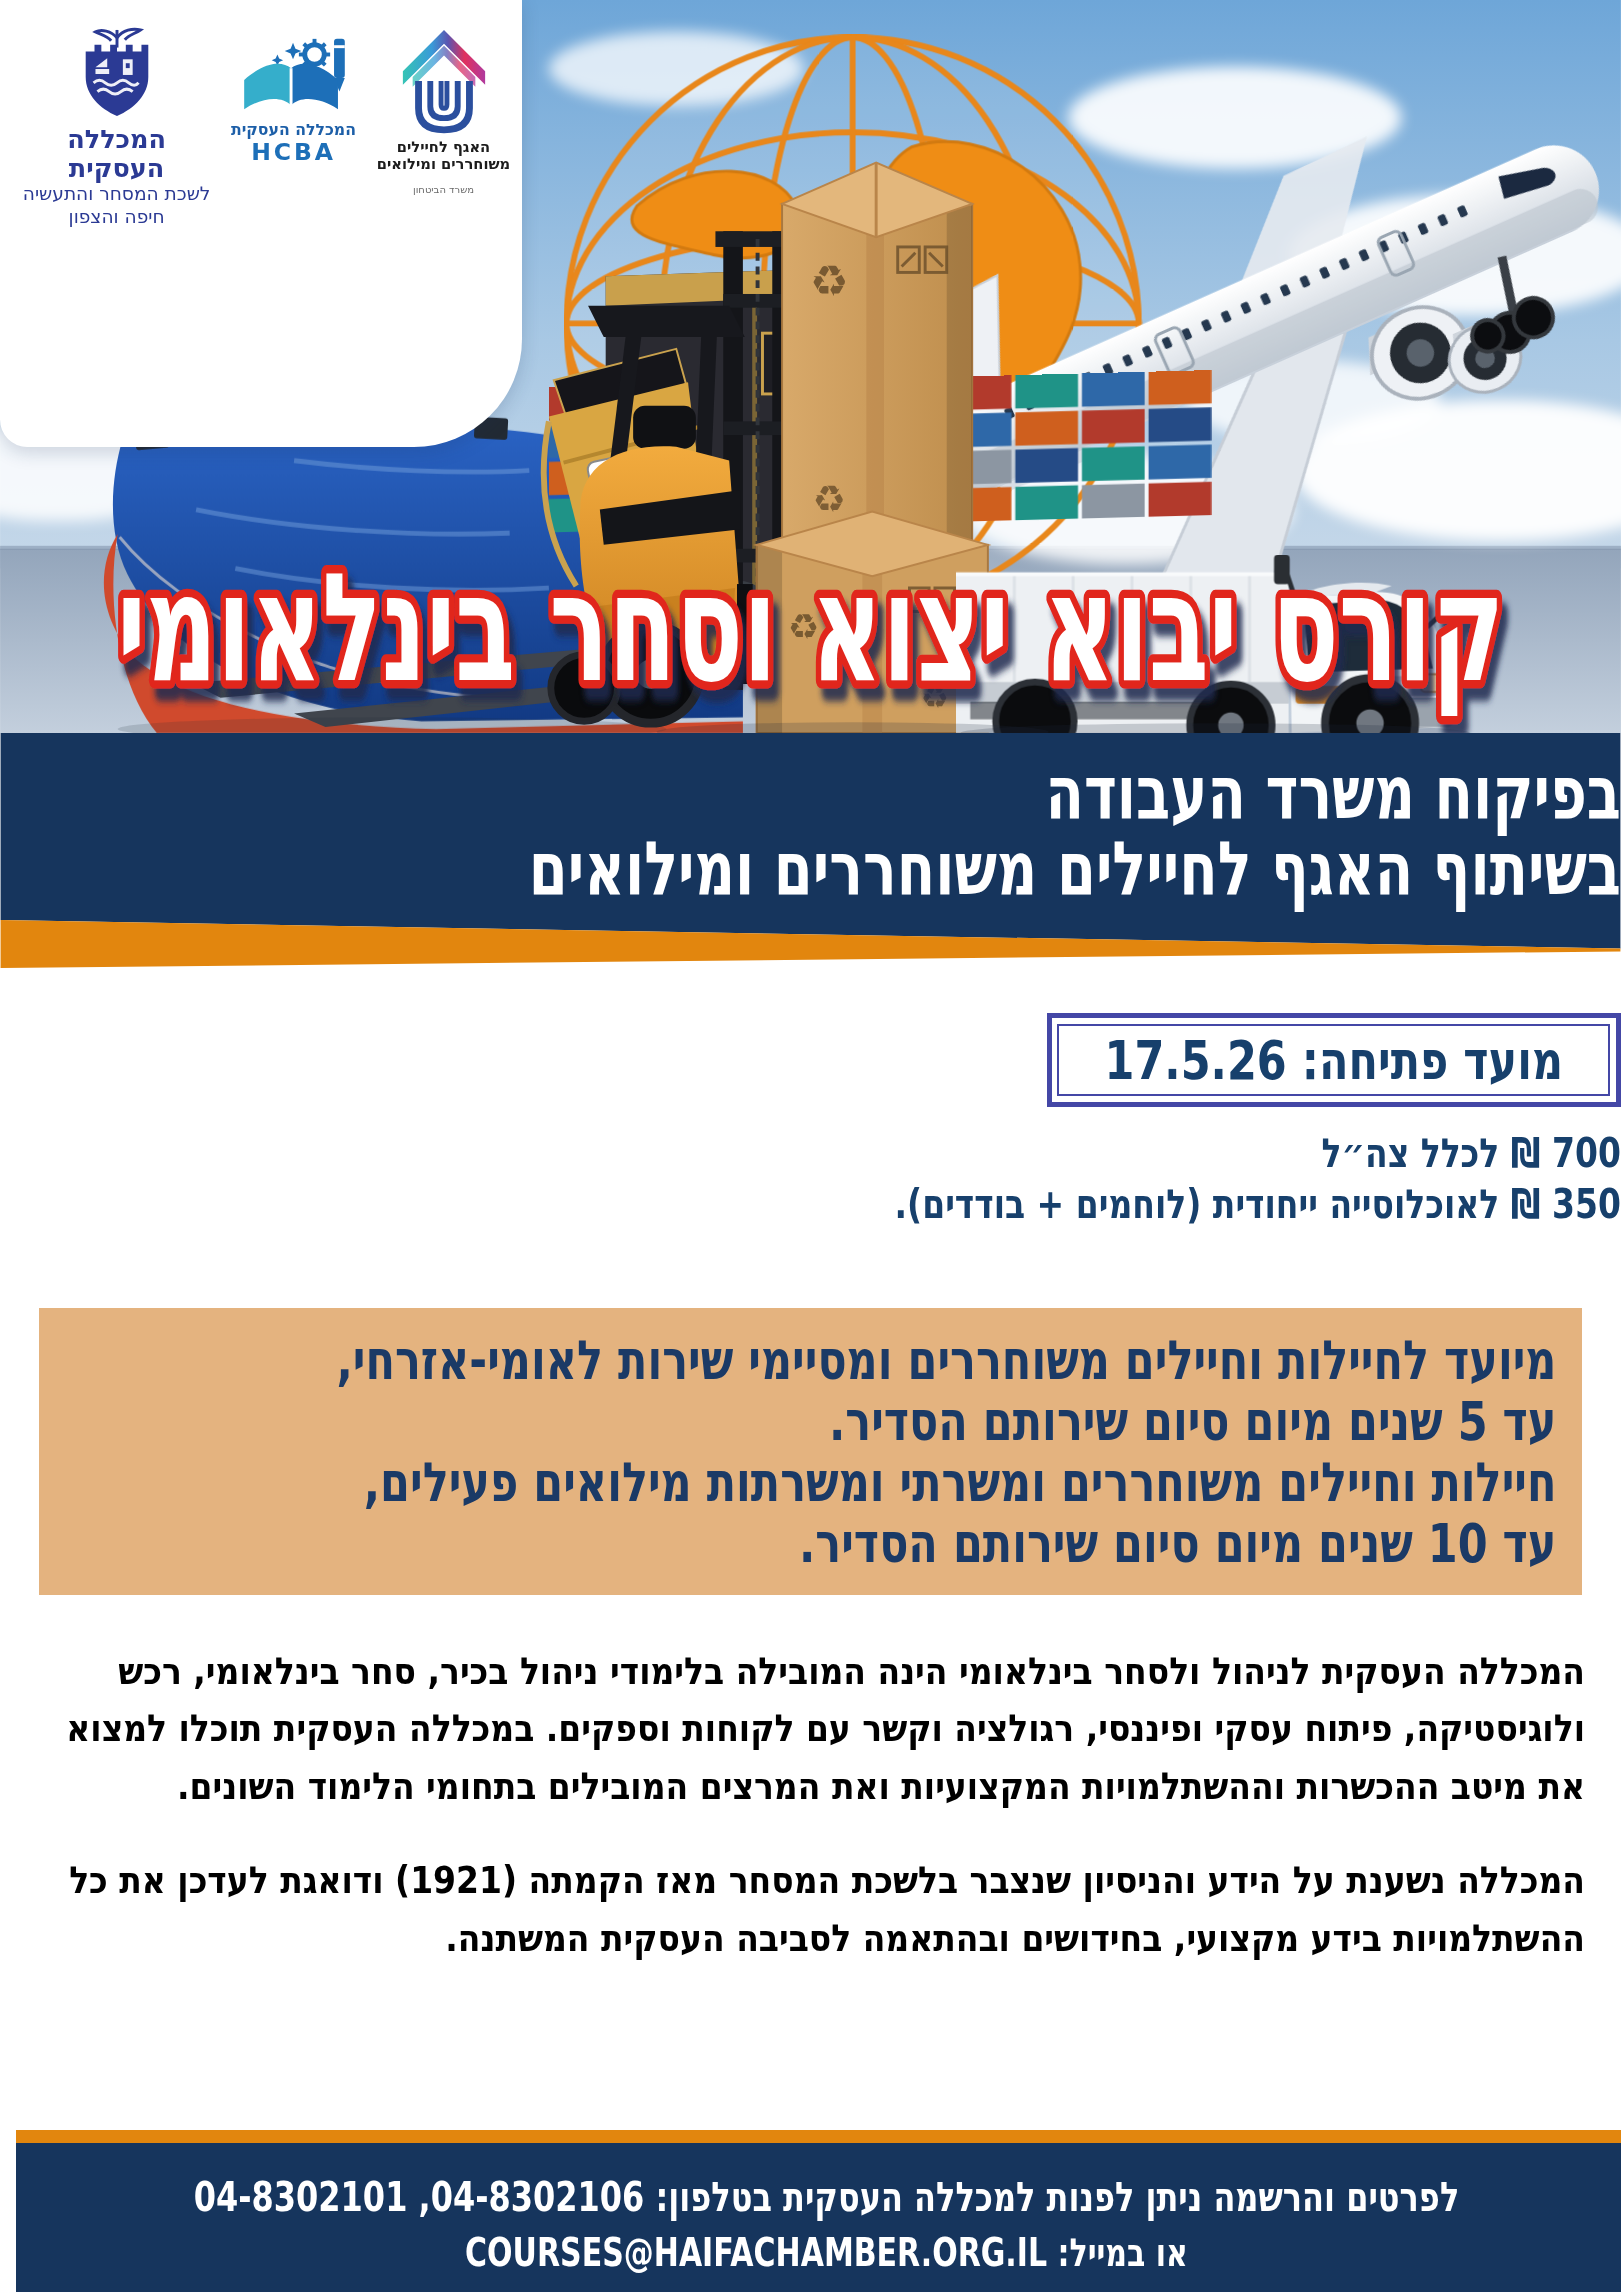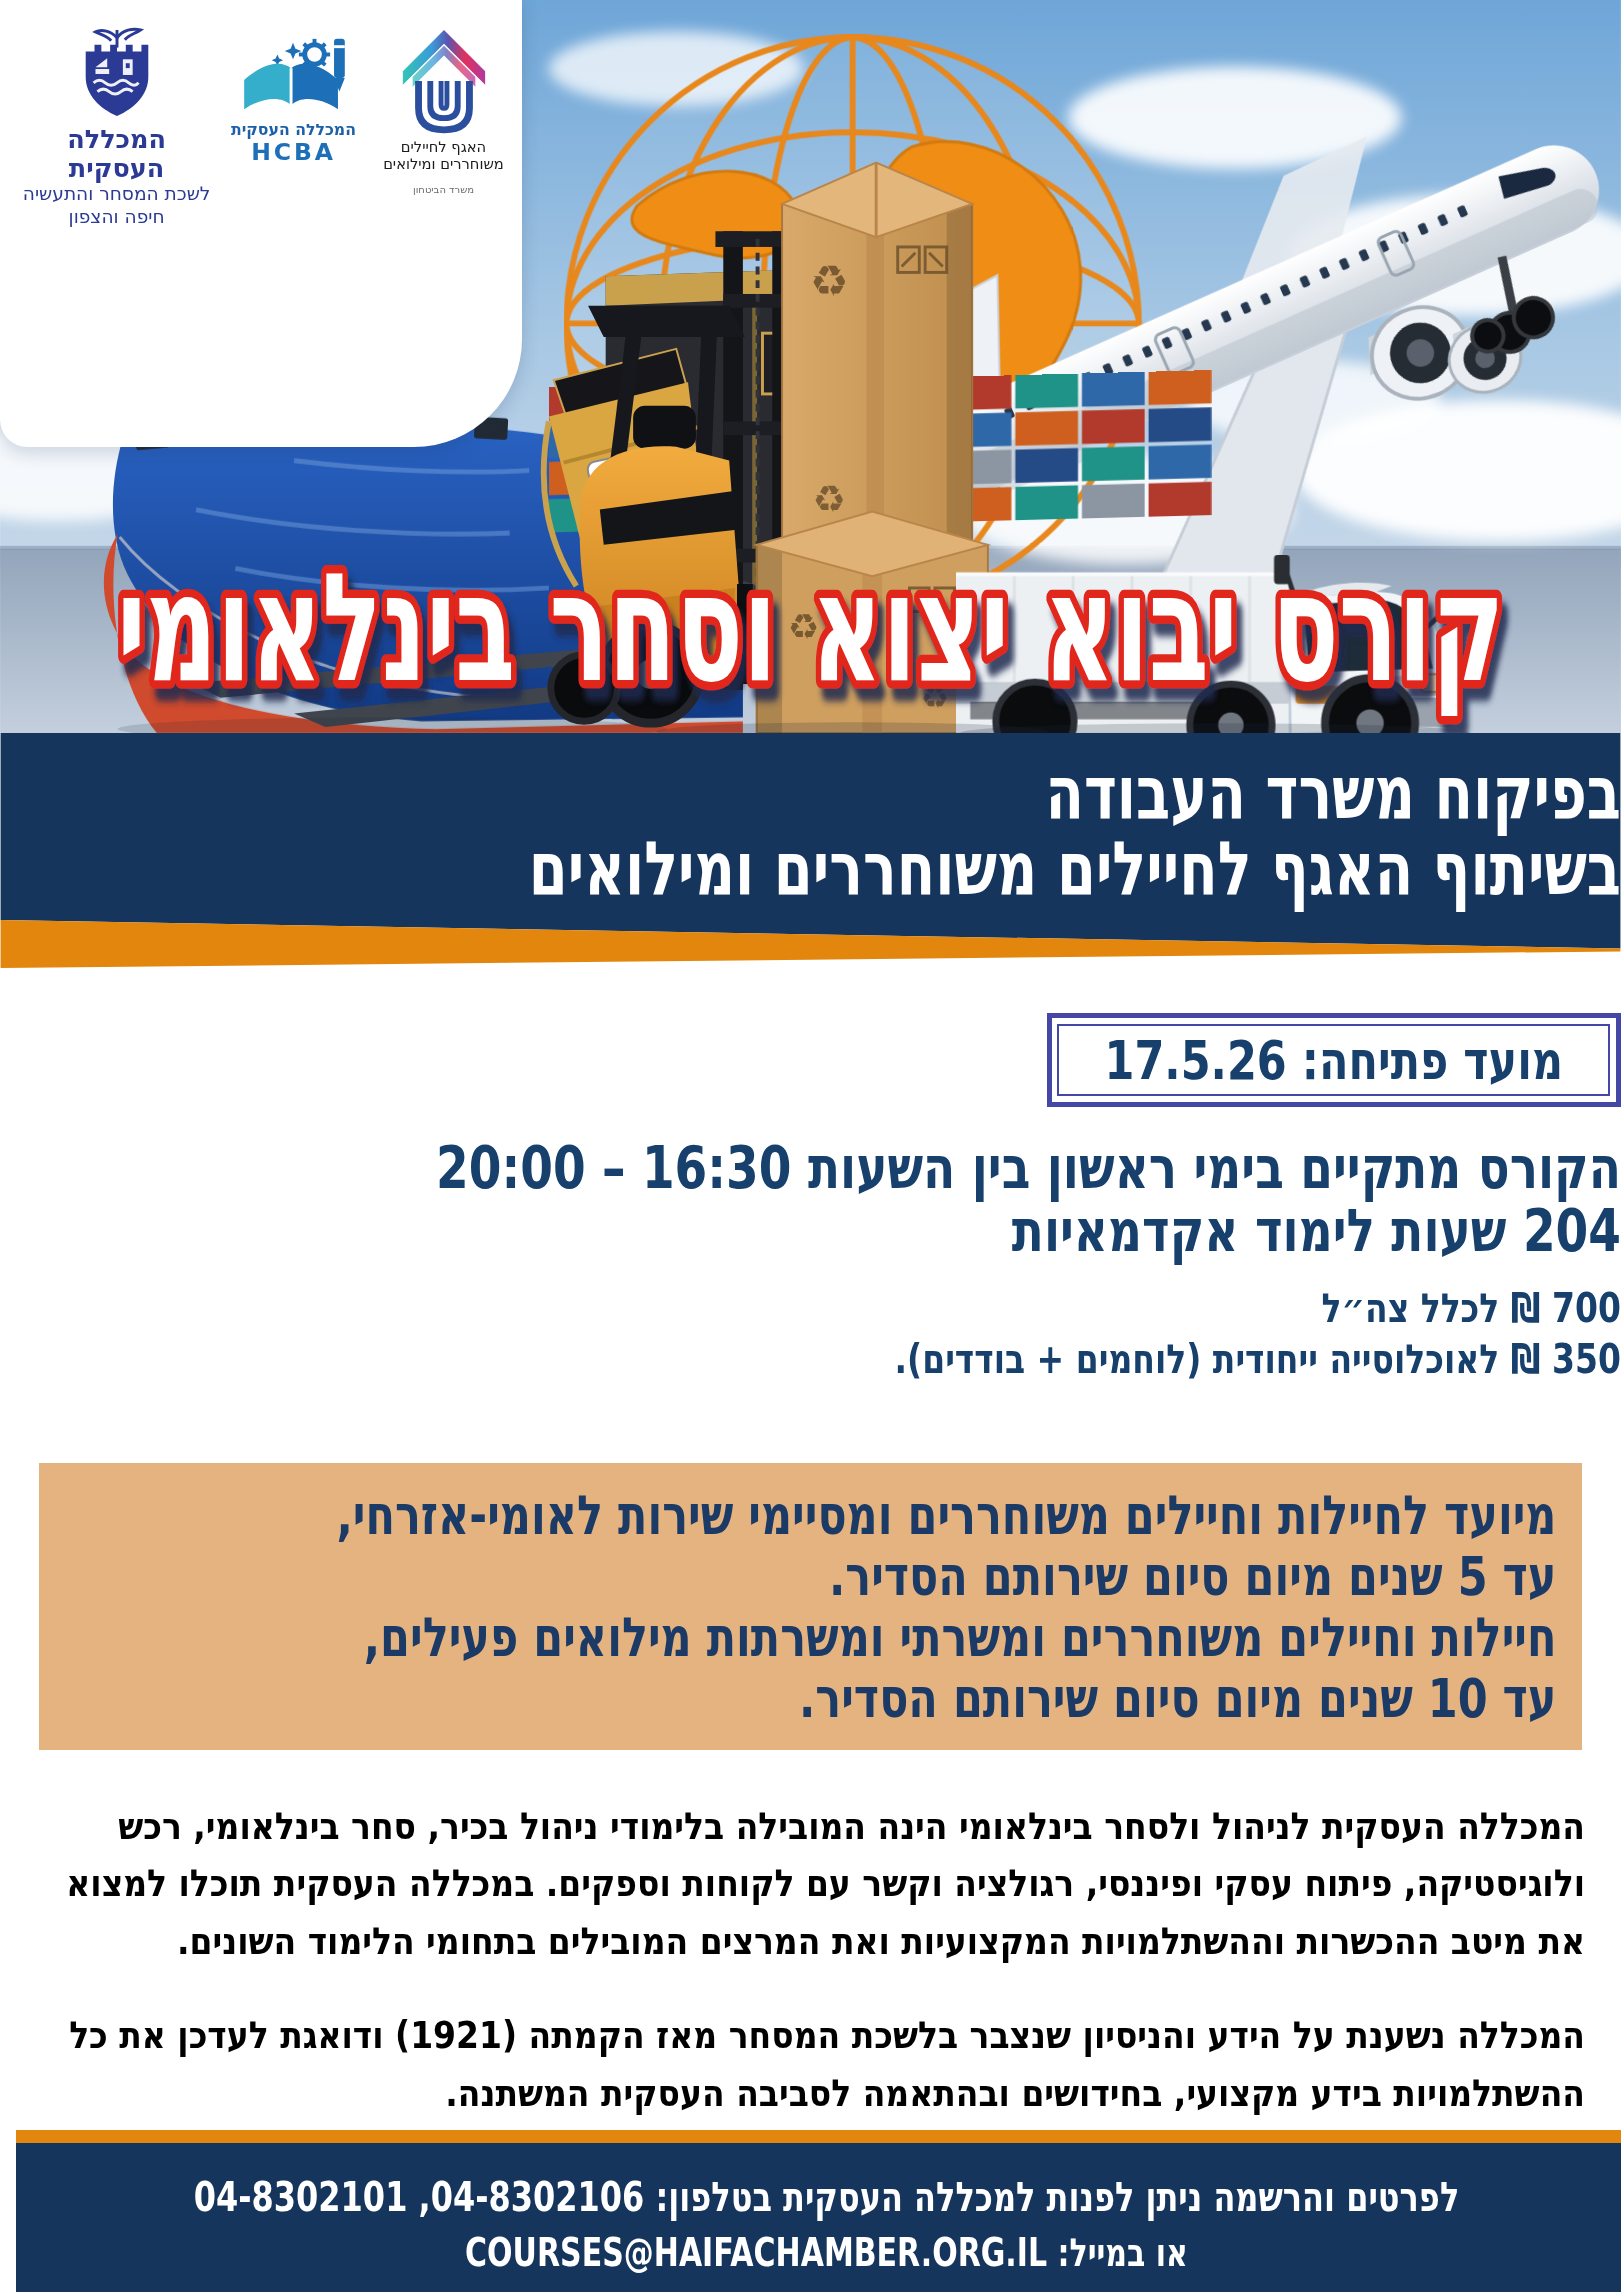--- a/index.html
+++ b/index.html
@@ -14,21 +14,21 @@
     border-radius:0 0 108px 27.4px;box-shadow:0 5.9px 17.6px rgba(30,50,90,.18);}
   .logo{position:absolute;text-align:center;direction:rtl;}
   .logo svg{display:block;margin:0 auto;}
   #logo-chamber{left:17.6px;top:25.5px;width:198px;}
   #logo-college{left:220px;top:33px;width:147px;}
   #logo-veterans{left:372px;top:17.6px;width:143px;}
   .chamber-title{font-size:25.5px;font-weight:bold;color:#2b3a94;margin-top:5.9px;line-height:29px;}
   .chamber-sub{font-size:18.6px;font-weight:normal;color:#2b3a94;line-height:22.5px;}
   .college-title{font-size:15.7px;font-weight:bold;color:#1d5fa8;margin-top:3.9px;line-height:18.6px;}
   .college-abbr{font-size:23.5px;font-weight:bold;color:#1d6fb8;letter-spacing:2.9px;line-height:27.4px;}
-  .vet-line{font-size:14.7px;font-weight:normal;color:#1c1c1c;line-height:17.6px;}
+  .vet-line{font-size:14.7px;font-weight:bold;color:#1c1c1c;line-height:17.6px;}
   .vet-tiny{font-size:10px;color:#6b6b6b;margin-top:12px;line-height:10.8px;}
 
   .title-svg{position:absolute;left:0;top:537px;width:1621px;height:196px;}
 
   
   .band{position:absolute;top:733px;left:0;width:1621px;height:237px;}
   .band > svg{position:absolute;left:0;top:0;}
   .band-text{position:absolute;top:21.6px;left:0;width:100%;text-align:right;color:#fff;direction:rtl;}
   .band-line{display:block;font-weight:bold;font-size:56px;line-height:76px;transform:scaleY(1.32);}
 
@@ -473,24 +473,20 @@
   </div>
 
   <div class="content">
 
     <div class="open-box">
       <div class="open-box-inner">
         <span class="open-label">מועד פתיחה: 17.5.26</span>
       </div>
     </div>
 
-    <div class="sched">
-      <span class="sched-line">הקורס מתקיים בימי ראשון בין השעות 16:30 – 20:00</span>
-      <span class="sched-line">204 שעות לימוד אקדמאיות</span>
-    </div>
 
     <div class="price">
       <span class="price-line">700 ₪ לכלל צה״ל</span>
       <span class="price-line">350 ₪ לאוכלוסייה ייחודית (לוחמים + בודדים).</span>
     </div>
 
     <div class="elig">
       <span class="elig-line">מיועד לחיילות וחיילים משוחררים ומסיימי שירות לאומי-אזרחי,</span>
       <span class="elig-line">עד 5 שנים מיום סיום שירותם הסדיר.</span>
       <span class="elig-line">חיילות וחיילים משוחררים ומשרתי ומשרתות מילואים פעילים,</span>

